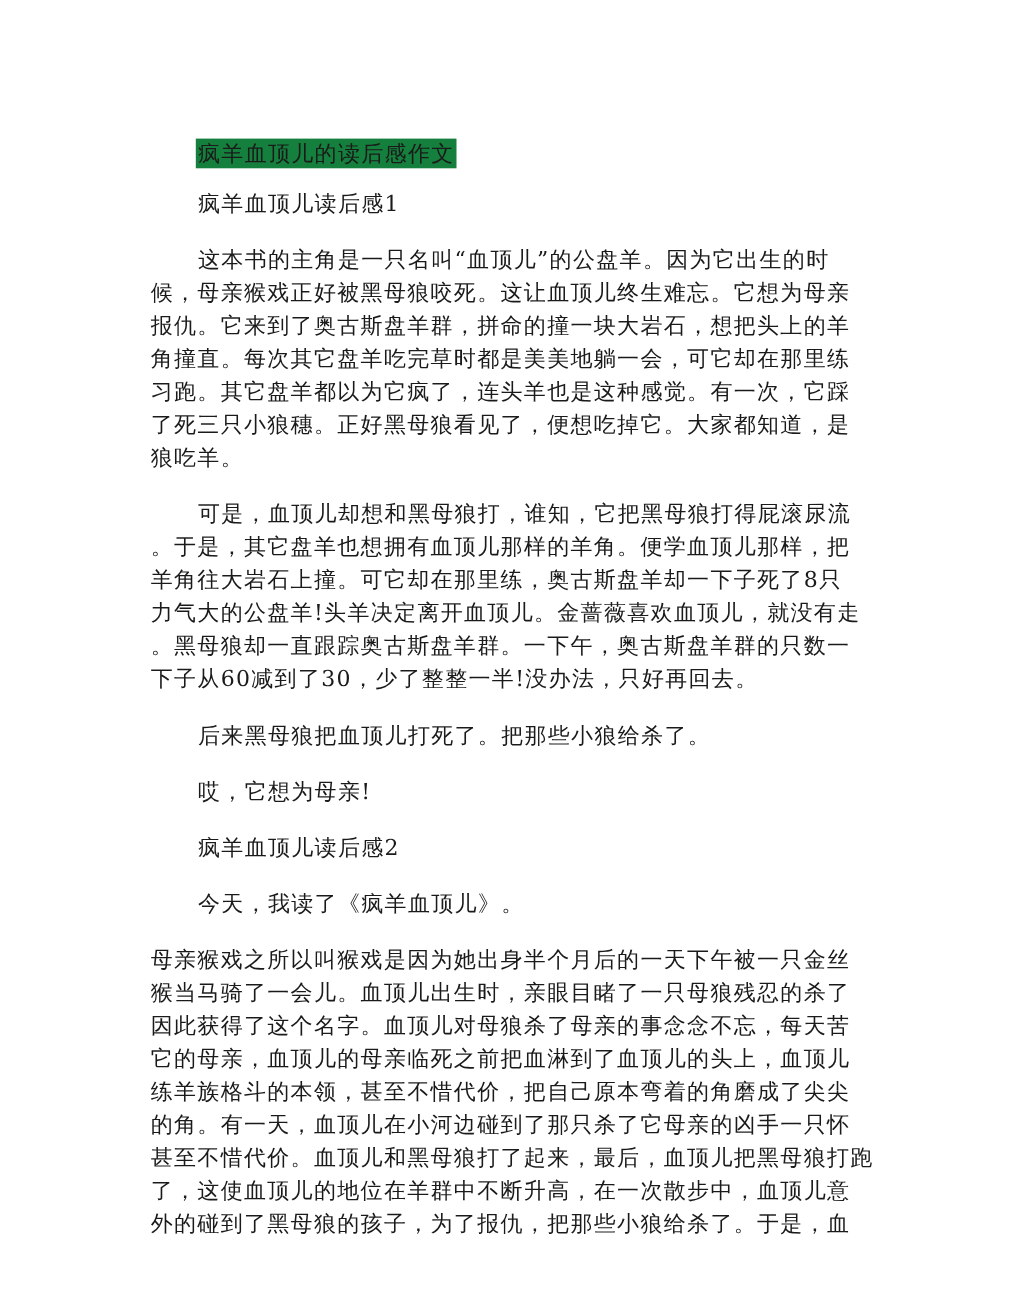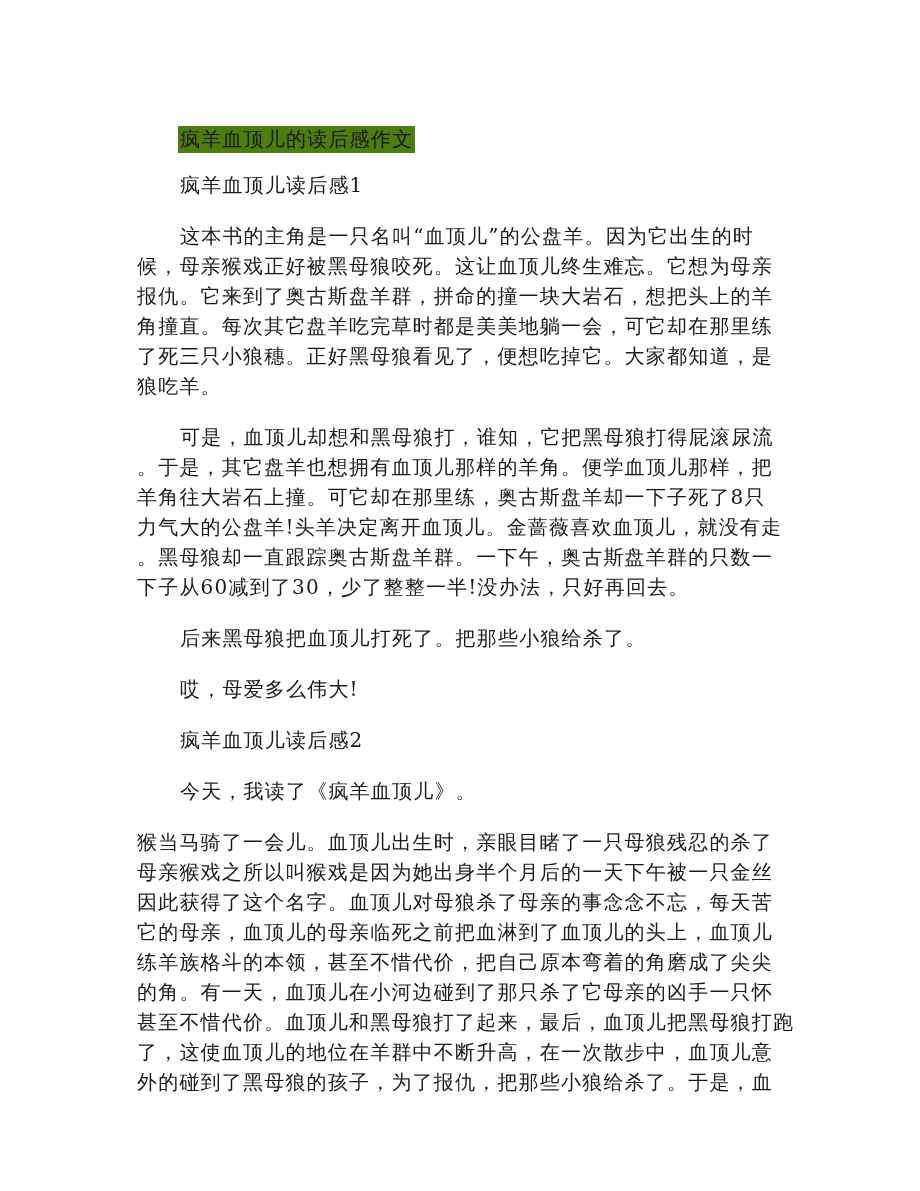--- a/index.html
+++ b/index.html
@@ -25,21 +25,21 @@
       font-size: 20px;
       line-height: 30px;
       margin: 0;
       letter-spacing: 1.2px;
       white-space: nowrap;
     }
     .heading-para {
       padding-left: 43px;
     }
     .title-hl {
-      background: #4d7c0f;
+      background: #15803d;
       padding: 1px 2px 2px 2px;
       margin-left: -2px;
       margin-top: 44px;
     }
     .gap-title { height: 16px; }
     .gap { height: 21px; }
   </style>
 </head>
 <body>
 
@@ -53,20 +53,21 @@
 
   <div class="line heading-para">疯羊血顶儿读后感1</div>
 
   <div class="gap"></div>
 
   <div>
     <div class="line" style="padding-left:43px">这本书的主角是一只名叫“血顶儿”的公盘羊。因为它出生的时</div>
     <div class="line">候，母亲猴戏正好被黑母狼咬死。这让血顶儿终生难忘。它想为母亲</div>
     <div class="line">报仇。它来到了奥古斯盘羊群，拼命的撞一块大岩石，想把头上的羊</div>
     <div class="line">角撞直。每次其它盘羊吃完草时都是美美地躺一会，可它却在那里练</div>
+    <div class="line">习跑。其它盘羊都以为它疯了，连头羊也是这种感觉。有一次，它踩</div>
     <div class="line">了死三只小狼穗。正好黑母狼看见了，便想吃掉它。大家都知道，是</div>
     <div class="line">狼吃羊。</div>
   </div>
 
   <div class="gap"></div>
 
   <div>
     <div class="line" style="padding-left:43px">可是，血顶儿却想和黑母狼打，谁知，它把黑母狼打得屁滚尿流</div>
     <div class="line">。于是，其它盘羊也想拥有血顶儿那样的羊角。便学血顶儿那样，把</div>
     <div class="line">羊角往大岩石上撞。可它却在那里练，奥古斯盘羊却一下子死了8只</div>
@@ -74,35 +75,35 @@
     <div class="line">。黑母狼却一直跟踪奥古斯盘羊群。一下午，奥古斯盘羊群的只数一</div>
     <div class="line">下子从60减到了30，少了整整一半!没办法，只好再回去。</div>
   </div>
 
   <div class="gap"></div>
 
   <div class="line heading-para">后来黑母狼把血顶儿打死了。把那些小狼给杀了。</div>
 
   <div class="gap"></div>
 
-  <div class="line heading-para">哎，母爱多么伟大!</div>
+  <div class="line heading-para">哎，它想为母亲!</div>
 
   <div class="gap"></div>
 
   <div class="line heading-para">疯羊血顶儿读后感2</div>
 
   <div class="gap"></div>
 
   <div class="line heading-para">今天，我读了《疯羊血顶儿》。</div>
 
   <div class="gap"></div>
 
   <div>
+    <div class="line">母亲猴戏之所以叫猴戏是因为她出身半个月后的一天下午被一只金丝</div>
     <div class="line">猴当马骑了一会儿。血顶儿出生时，亲眼目睹了一只母狼残忍的杀了</div>
-    <div class="line">母亲猴戏之所以叫猴戏是因为她出身半个月后的一天下午被一只金丝</div>
     <div class="line">因此获得了这个名字。血顶儿对母狼杀了母亲的事念念不忘，每天苦</div>
     <div class="line">它的母亲，血顶儿的母亲临死之前把血淋到了血顶儿的头上，血顶儿</div>
     <div class="line">练羊族格斗的本领，甚至不惜代价，把自己原本弯着的角磨成了尖尖</div>
     <div class="line">的角。有一天，血顶儿在小河边碰到了那只杀了它母亲的凶手一只怀</div>
     <div class="line">甚至不惜代价。血顶儿和黑母狼打了起来，最后，血顶儿把黑母狼打跑</div>
     <div class="line">了，这使血顶儿的地位在羊群中不断升高，在一次散步中，血顶儿意</div>
     <div class="line">外的碰到了黑母狼的孩子，为了报仇，把那些小狼给杀了。于是，血</div>
   </div>
 
 </div>

